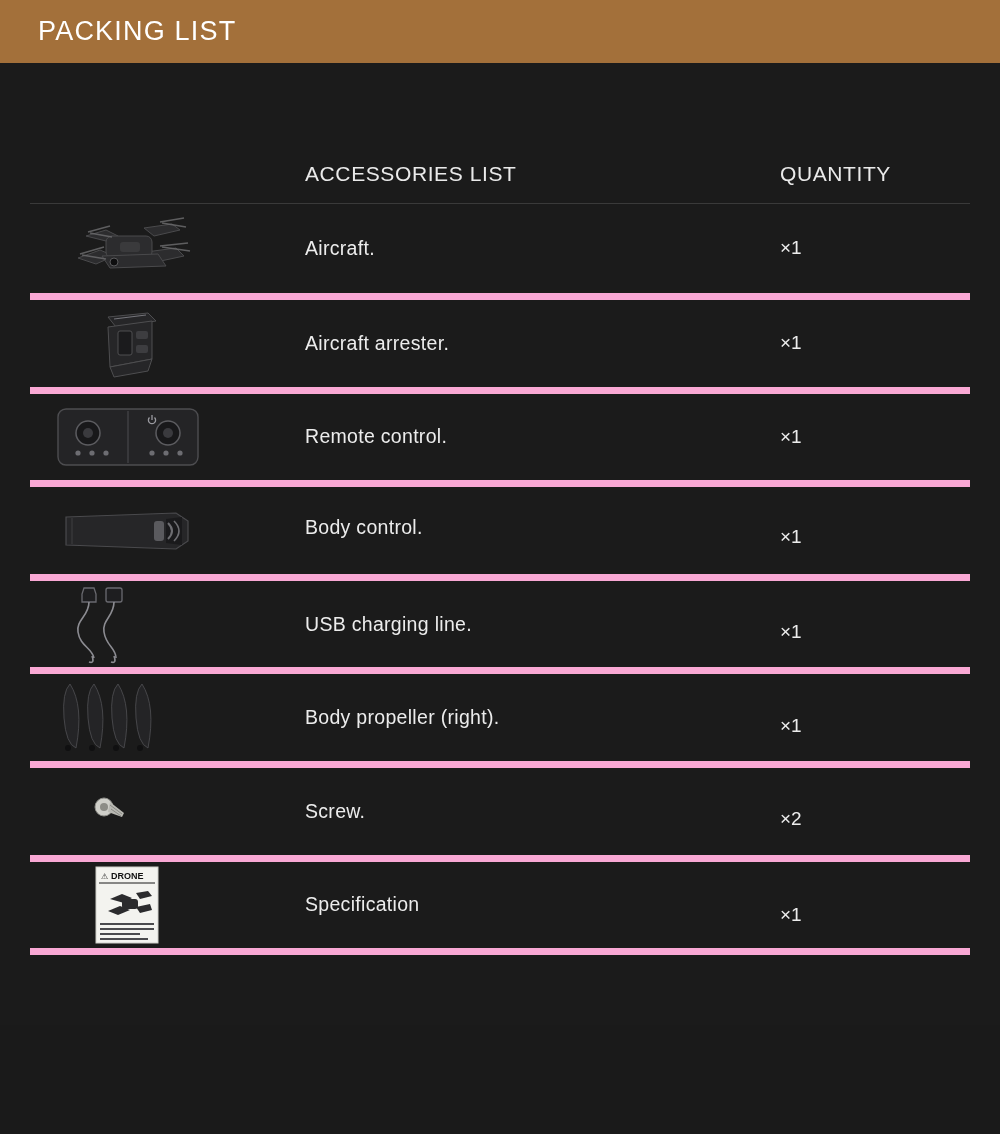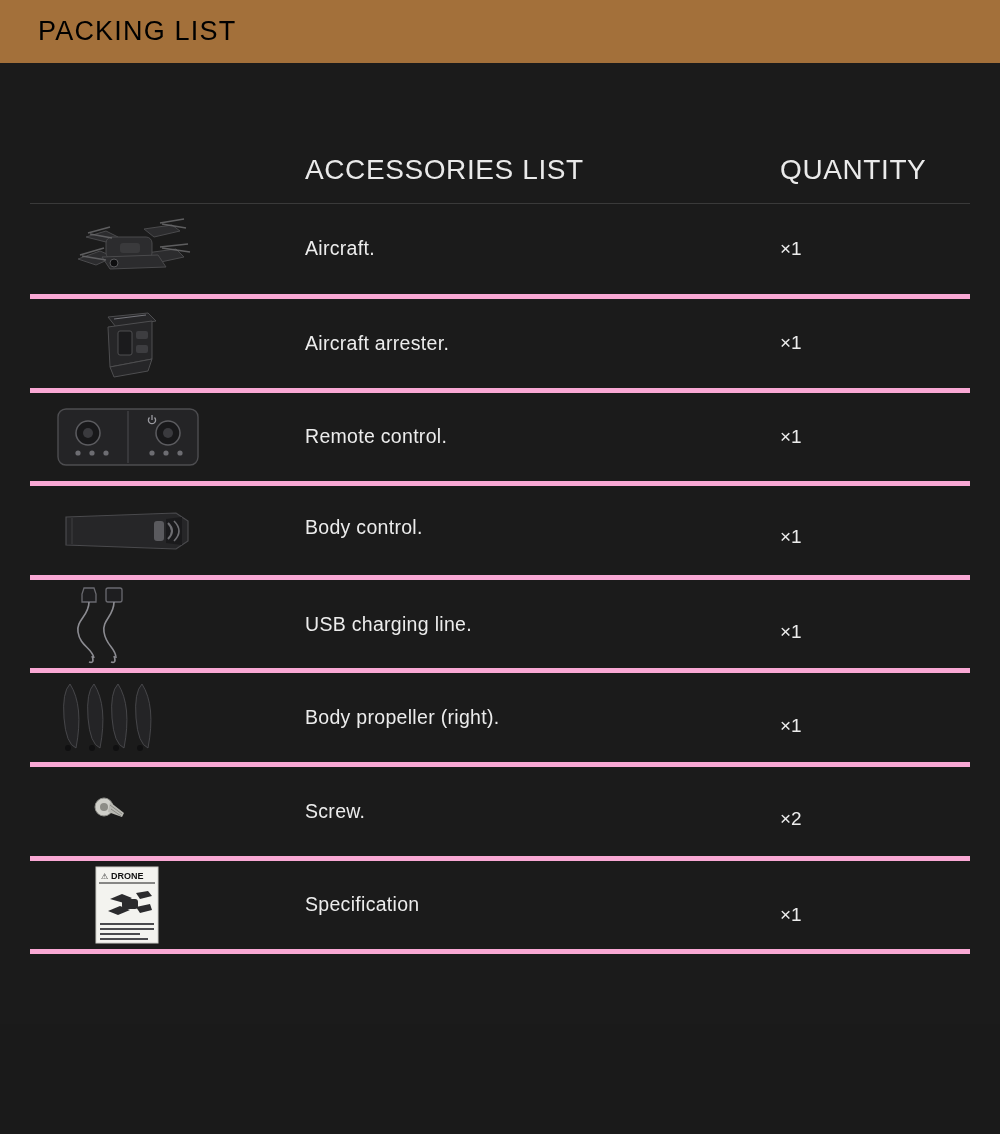--- a/index.html
+++ b/index.html
@@ -19,56 +19,56 @@
   .banner {
     height: 63px;
     background: #a3703a;
     display: flex;
     align-items: center;
     padding-left: 38px;
   }
   .banner-title {
     font-size: 27px;
     letter-spacing: 1.2px;
-    color: #000000;
+    color: #ffffff;
     font-weight: 400;
   }
 
   
   .sheet {
     background: #1b1b1b;
     padding-top: 0;
   }
   table.packing {
     width: 940px;
     margin: 0 30px;
     border-collapse: collapse;
     table-layout: fixed;
   }
   table.packing col.c-img { width: 272px; }
   table.packing col.c-name { width: 474px; }
   table.packing col.c-qty { width: 194px; }
 
   thead th {
     font-weight: 400;
-    font-size: 28px;
+    font-size: 21px;
     color: #eaeaea;
     letter-spacing: 0.6px;
     text-align: left;
     padding: 0 0 17px 0;
     height: 140px;
     vertical-align: bottom;
     border-bottom: 1px solid #3a3a3a;
   }
   thead th.h-img { padding-left: 0; }
   thead th.h-name { padding-left: 3px; }
   thead th.h-qty { padding-left: 4px; }
 
   tbody td {
-    border-bottom: 5px solid #f9a8d4;
+    border-bottom: 7px solid #f9a8d4;
     vertical-align: middle;
     padding: 0;
   }
   tbody tr { height: 93.6px; }
   td.cell-img {
     text-align: left;
     padding-left: 0;
   }
   td.cell-name {
     font-size: 19.5px;

